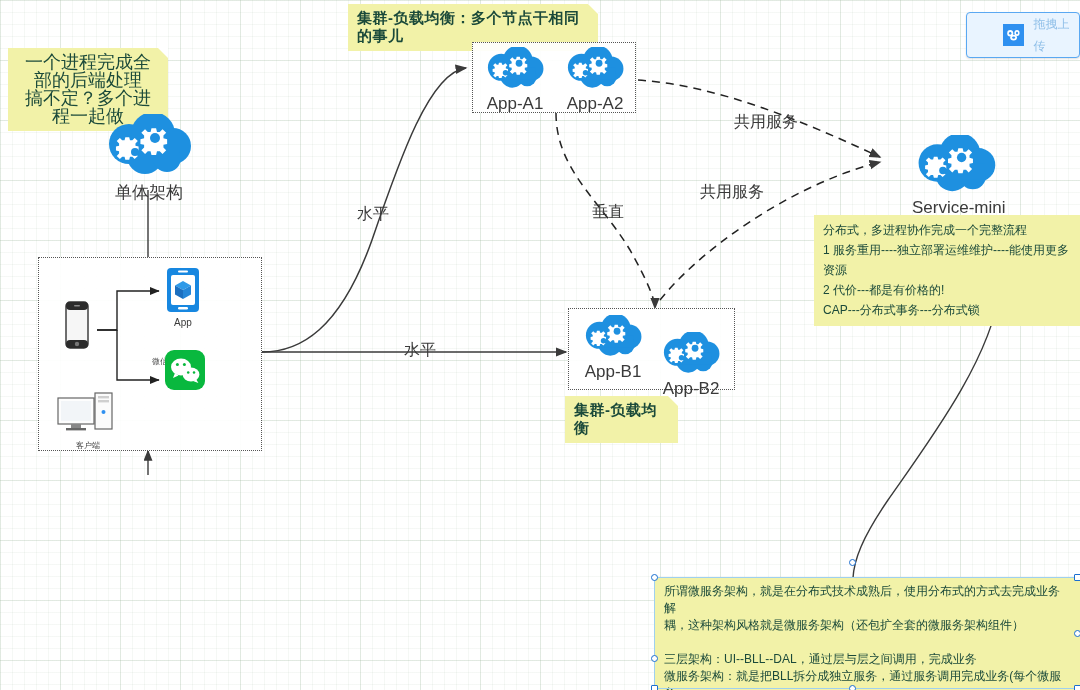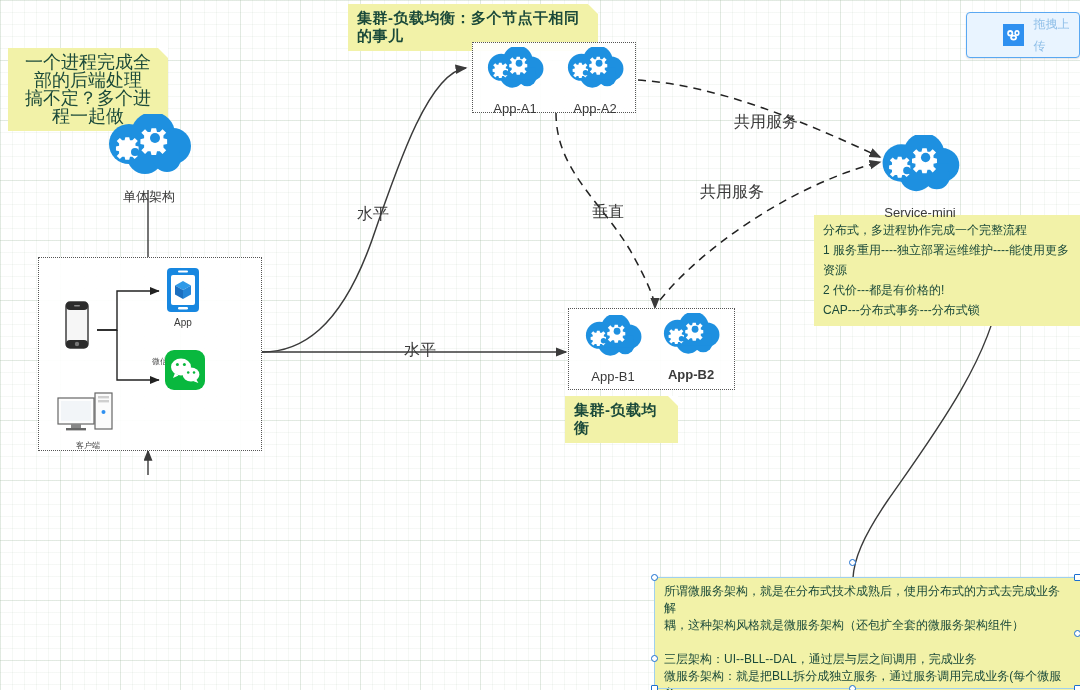--- a/index.html
+++ b/index.html
@@ -17,21 +17,21 @@
       linear-gradient(to right, rgba(180,200,180,0.13) 1px, transparent 1px),
       linear-gradient(to bottom, rgba(180,200,180,0.13) 1px, transparent 1px),
       linear-gradient(to right, rgba(150,180,150,0.22) 1px, transparent 1px),
       linear-gradient(to bottom, rgba(150,180,150,0.22) 1px, transparent 1px);
     background-size:12px 12px,12px 12px,60px 60px,60px 60px;
     background-position:0 0,0 0,0 0,0 0;
   }
   .svg-layer{position:absolute;left:0;top:0;width:1080px;height:690px;pointer-events:none;}
   .node{position:absolute;}
   .cloud-label{
-    text-align:center;font-size:13px;color:#3a3a3a;margin-top:8px;
+    text-align:center;font-size:17px;color:#3a3a3a;margin-top:1px;
     white-space:nowrap;
   }
   .grpbox{
     position:absolute;
     border:1px dotted #555;
     background:rgba(255,255,255,0.92);
     box-sizing:border-box;
   }
   .note{
     position:absolute;
@@ -307,42 +307,42 @@
         </g>
         <g fill="#ffffff">
           <path d="M40,26 l3,0 l1,-4 l5,0 l1,4 l3,0 l3,-3 l4,4 l-3,3 l0,3 l4,1 l0,5 l-4,1 l0,3 l3,3 l-4,4 l-3,-3 l-3,0 l-1,4 l-5,0 l-1,-4 l-3,0 l-3,3 l-4,-4 l3,-3 l0,-3 l-4,-1 l0,-5 l4,-1 l0,-3 l-3,-3 l4,-4 z" transform="translate(-12,6) scale(0.78)"></path>
           <circle cx="32" cy="38" r="4" fill="#1e90e0"></circle>
           <path d="M40,26 l3,0 l1,-4 l5,0 l1,4 l3,0 l3,-3 l4,4 l-3,3 l0,3 l4,1 l0,5 l-4,1 l0,3 l3,3 l-4,4 l-3,-3 l-3,0 l-1,4 l-5,0 l-1,-4 l-3,0 l-3,3 l-4,-4 l3,-3 l0,-3 l-4,-1 l0,-5 l4,-1 l0,-3 l-3,-3 l4,-4 z" transform="translate(8,-6) scale(0.92)"></path>
           <circle cx="52" cy="24" r="5" fill="#1e90e0"></circle>
         </g>
       </svg>
       <div class="cloud-label">App-B1</div>
     </div>
-    <div class="node" style="left:88px;top:4px;width:68px;font-weight:bold;">
+    <div class="node" style="left:88px;top:23px;width:68px;">
       <svg width="68" height="42" viewBox="0 0 92 62" xmlns="http://www.w3.org/2000/svg">
         <g fill="#1e90e0">
           <circle cx="26" cy="30" r="20"></circle>
             <circle cx="50" cy="20" r="22"></circle>
           <circle cx="70" cy="32" r="18"></circle>
             <circle cx="42" cy="42" r="18"></circle>
           <circle cx="64" cy="44" r="14"></circle>
             <rect x="18" y="30" width="58" height="18"></rect>
         </g>
         <g fill="#ffffff">
           <path d="M40,26 l3,0 l1,-4 l5,0 l1,4 l3,0 l3,-3 l4,4 l-3,3 l0,3 l4,1 l0,5 l-4,1 l0,3 l3,3 l-4,4 l-3,-3 l-3,0 l-1,4 l-5,0 l-1,-4 l-3,0 l-3,3 l-4,-4 l3,-3 l0,-3 l-4,-1 l0,-5 l4,-1 l0,-3 l-3,-3 l4,-4 z" transform="translate(-12,6) scale(0.78)"></path>
           <circle cx="32" cy="38" r="4" fill="#1e90e0"></circle>
           <path d="M40,26 l3,0 l1,-4 l5,0 l1,4 l3,0 l3,-3 l4,4 l-3,3 l0,3 l4,1 l0,5 l-4,1 l0,3 l3,3 l-4,4 l-3,-3 l-3,0 l-1,4 l-5,0 l-1,-4 l-3,0 l-3,3 l-4,-4 l3,-3 l0,-3 l-4,-1 l0,-5 l4,-1 l0,-3 l-3,-3 l4,-4 z" transform="translate(8,-6) scale(0.92)"></path>
           <circle cx="52" cy="24" r="5" fill="#1e90e0"></circle>
         </g>
       </svg>
       <div class="cloud-label">App-B2</div>
     </div>
   </div>
 
-  <div class="node" style="left:876px;top:135px;width:88px;">
+  <div class="node" style="left:912px;top:135px;width:88px;">
     <svg width="88" height="58" viewBox="0 0 92 62" xmlns="http://www.w3.org/2000/svg">
       <g fill="#1e90e0">
         <circle cx="26" cy="30" r="20"></circle>
           <circle cx="50" cy="20" r="22"></circle>
         <circle cx="70" cy="32" r="18"></circle>
           <circle cx="42" cy="42" r="18"></circle>
         <circle cx="64" cy="44" r="14"></circle>
           <rect x="18" y="30" width="58" height="18"></rect>
       </g>
       <g fill="#ffffff">

